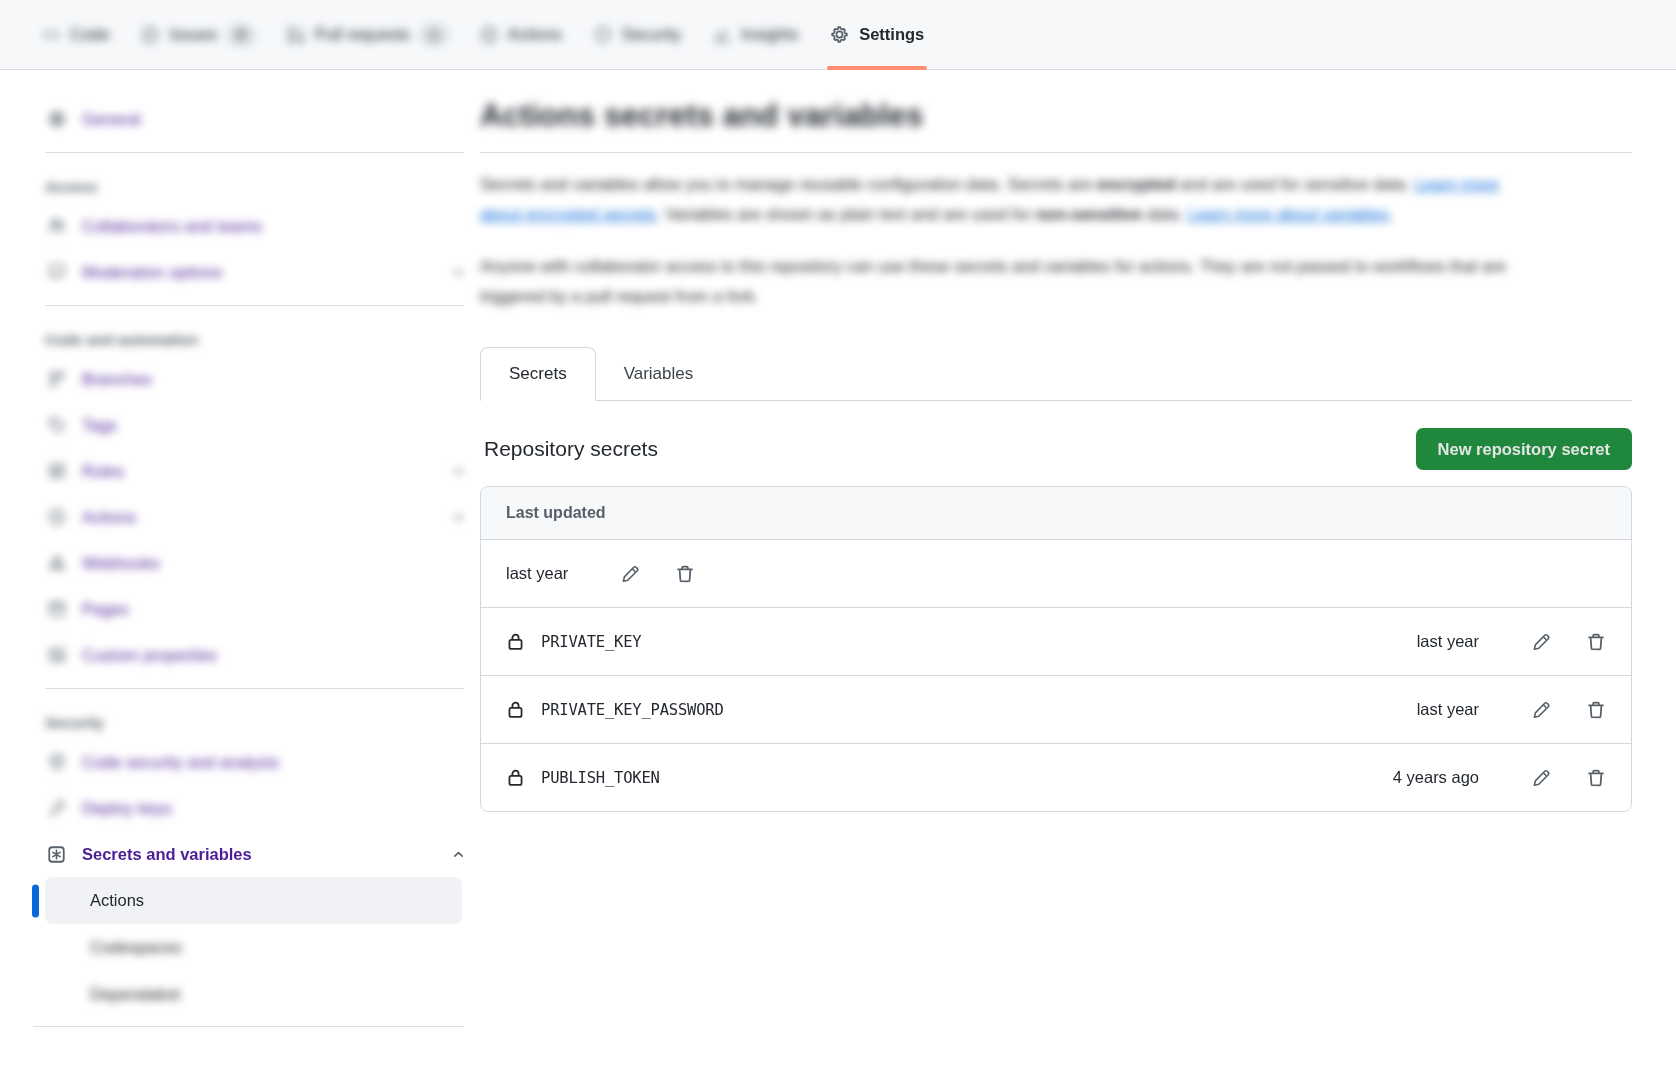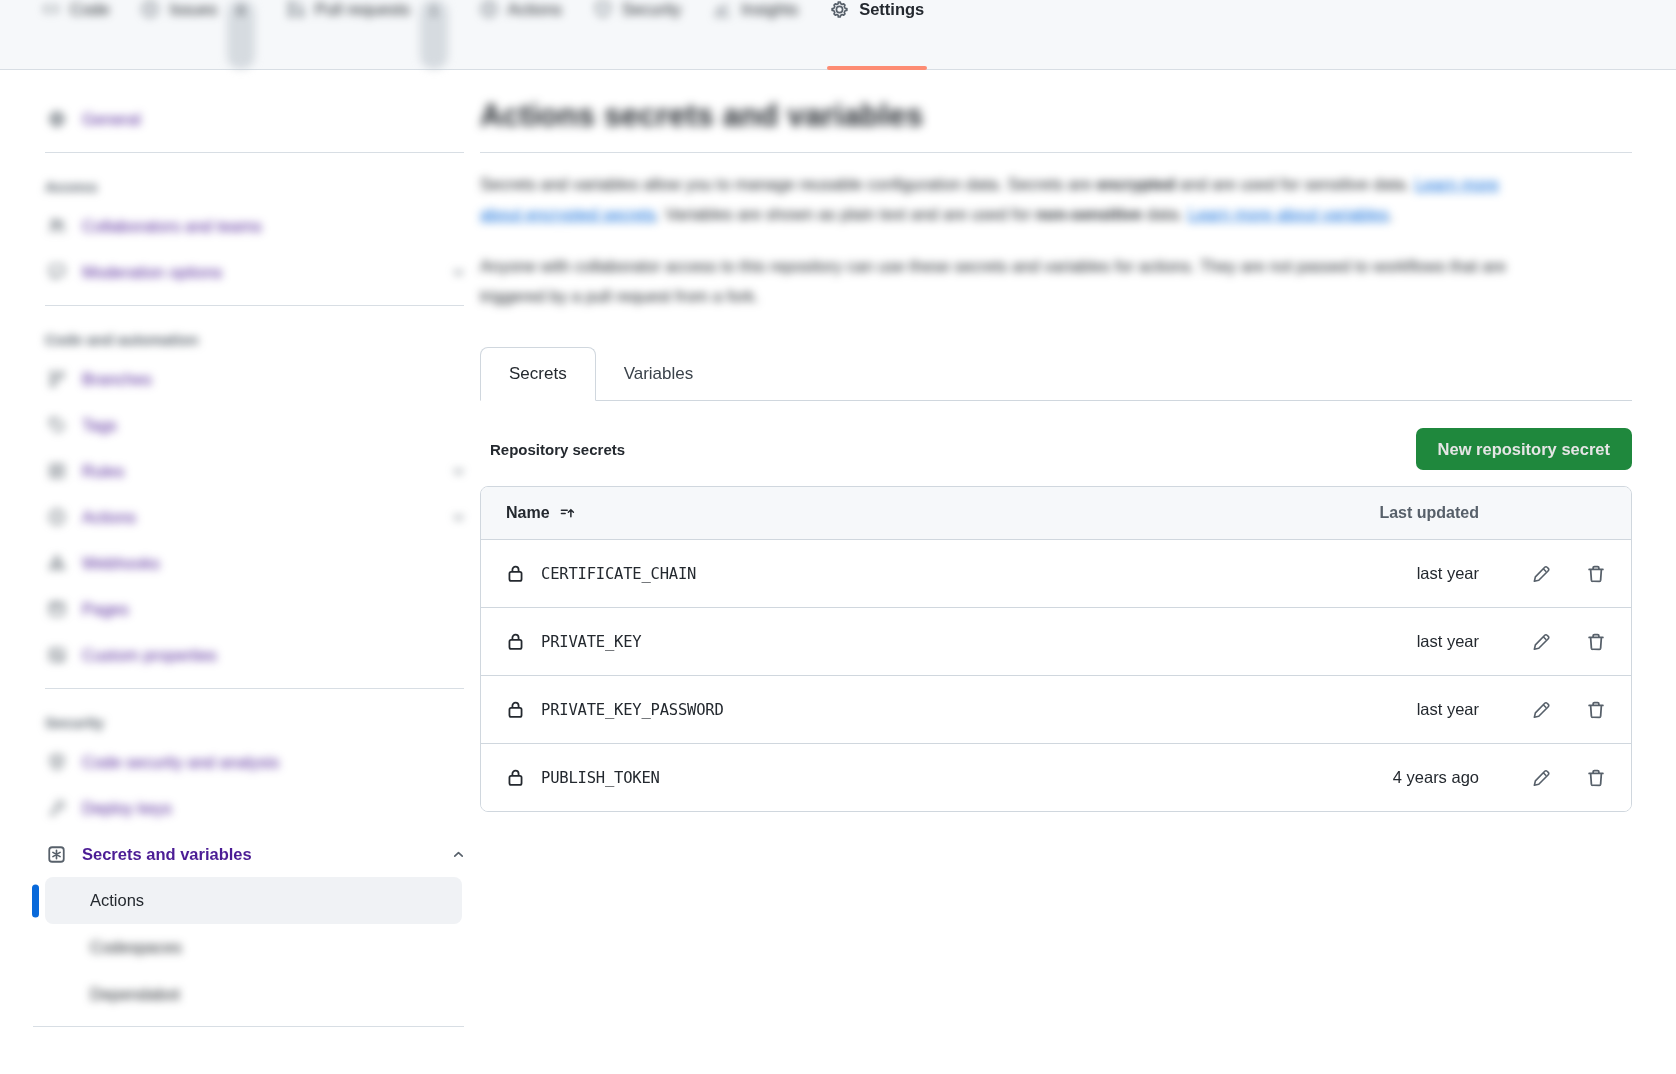--- a/index.html
+++ b/index.html
@@ -13,21 +13,21 @@
   .b5 { filter: blur(5px); }
 
   svg { display:block; }
 
   
   .topnav {
     height:70px; background:#f6f8fa; border-bottom:1px solid #d8dee4;
     display:flex; align-items:stretch; padding-left:26px;
   }
   .nav-item {
-    display:flex; gap:10px; padding:0 16px;
+    display:flex; align-items:center; gap:10px; padding:0 16px;
     font-size:16.5px; color:#24292f; position:relative; cursor:pointer;
   }
   .nav-item .navicon { color:#57606a; }
   .nav-badge {
     background:rgba(175,184,193,0.45); border-radius:13px;
     padding:2px 10px; font-size:13.5px; line-height:18px; color:#24292f;
   }
   .nav-item.active { font-weight:600; }
   .nav-item.active::after {
     content:""; position:absolute; left:13px; right:13px; bottom:-1px;
@@ -73,21 +73,21 @@
     padding:0 28px; display:flex; align-items:center; font-size:17px;
     color:#24292f; cursor:pointer;
   }
   .tab.active {
     background:#fff; border:1px solid #d0d7de; border-bottom:1px solid #fff;
     margin-bottom:-1px; border-radius:8px 8px 0 0;
   }
   .tab.inactive { color:#3b434b; }
 
   .section-head { display:flex; align-items:center; justify-content:space-between; margin-top:27px; }
-  .section-title { font-size:15px; font-weight:700; margin:10px; }
+  .section-title { font-size:21px; font-weight:400; margin:4px; }
   .btn-green {
     background:var(--green); color:#e5e5e5; border:none; border-radius:7px;
     height:42px; padding:0 22px; font-size:16.5px; font-weight:600;
     font-family:"Liberation Sans", sans-serif; cursor:pointer; display:flex; align-items:center;
   }
 
   .table { margin-top:16px; border:1px solid #d0d7de; border-radius:8px; overflow:hidden; }
   .thead {
     background:#f6f8fa; height:52px; display:flex; align-items:center; padding:0 25px;
   }
@@ -445,41 +445,25 @@
     <div class="tab inactive">Variables</div>
   </div>
 
   <div class="section-head">
     <h2 class="section-title">Repository secrets</h2>
     <button class="btn-green">New repository secret</button>
   </div>
 
   <div class="table">
     <div class="thead">
-      <div class="th-name">
-        <span>Name</span>
-        <span class="sort-icon">
-            <svg width="15" height="15" viewBox="0 0 16 16">
-              <use href="#i-sort-asc"></use>
-            </svg>
-          </span>
-      </div>
       <div class="th-updated">Last updated</div>
       <div class="th-actions-spacer"></div>
     </div>
 
     <div class="trow">
-      <div class="cell-name">
-        <span class="lock">
-            <svg width="19" height="19" viewBox="0 0 16 16">
-              <use href="#i-lock"></use>
-            </svg>
-          </span>
-        <span class="secret-name">CERTIFICATE_CHAIN</span>
-      </div>
       <div class="cell-updated">last year</div>
       <div class="cell-actions">
         <button class="icon-btn">
             <span>
               <svg width="20" height="20" viewBox="0 0 16 16">
                 <use href="#i-pencil"></use>
               </svg>
             </span>
           </button>
         <button class="icon-btn">

